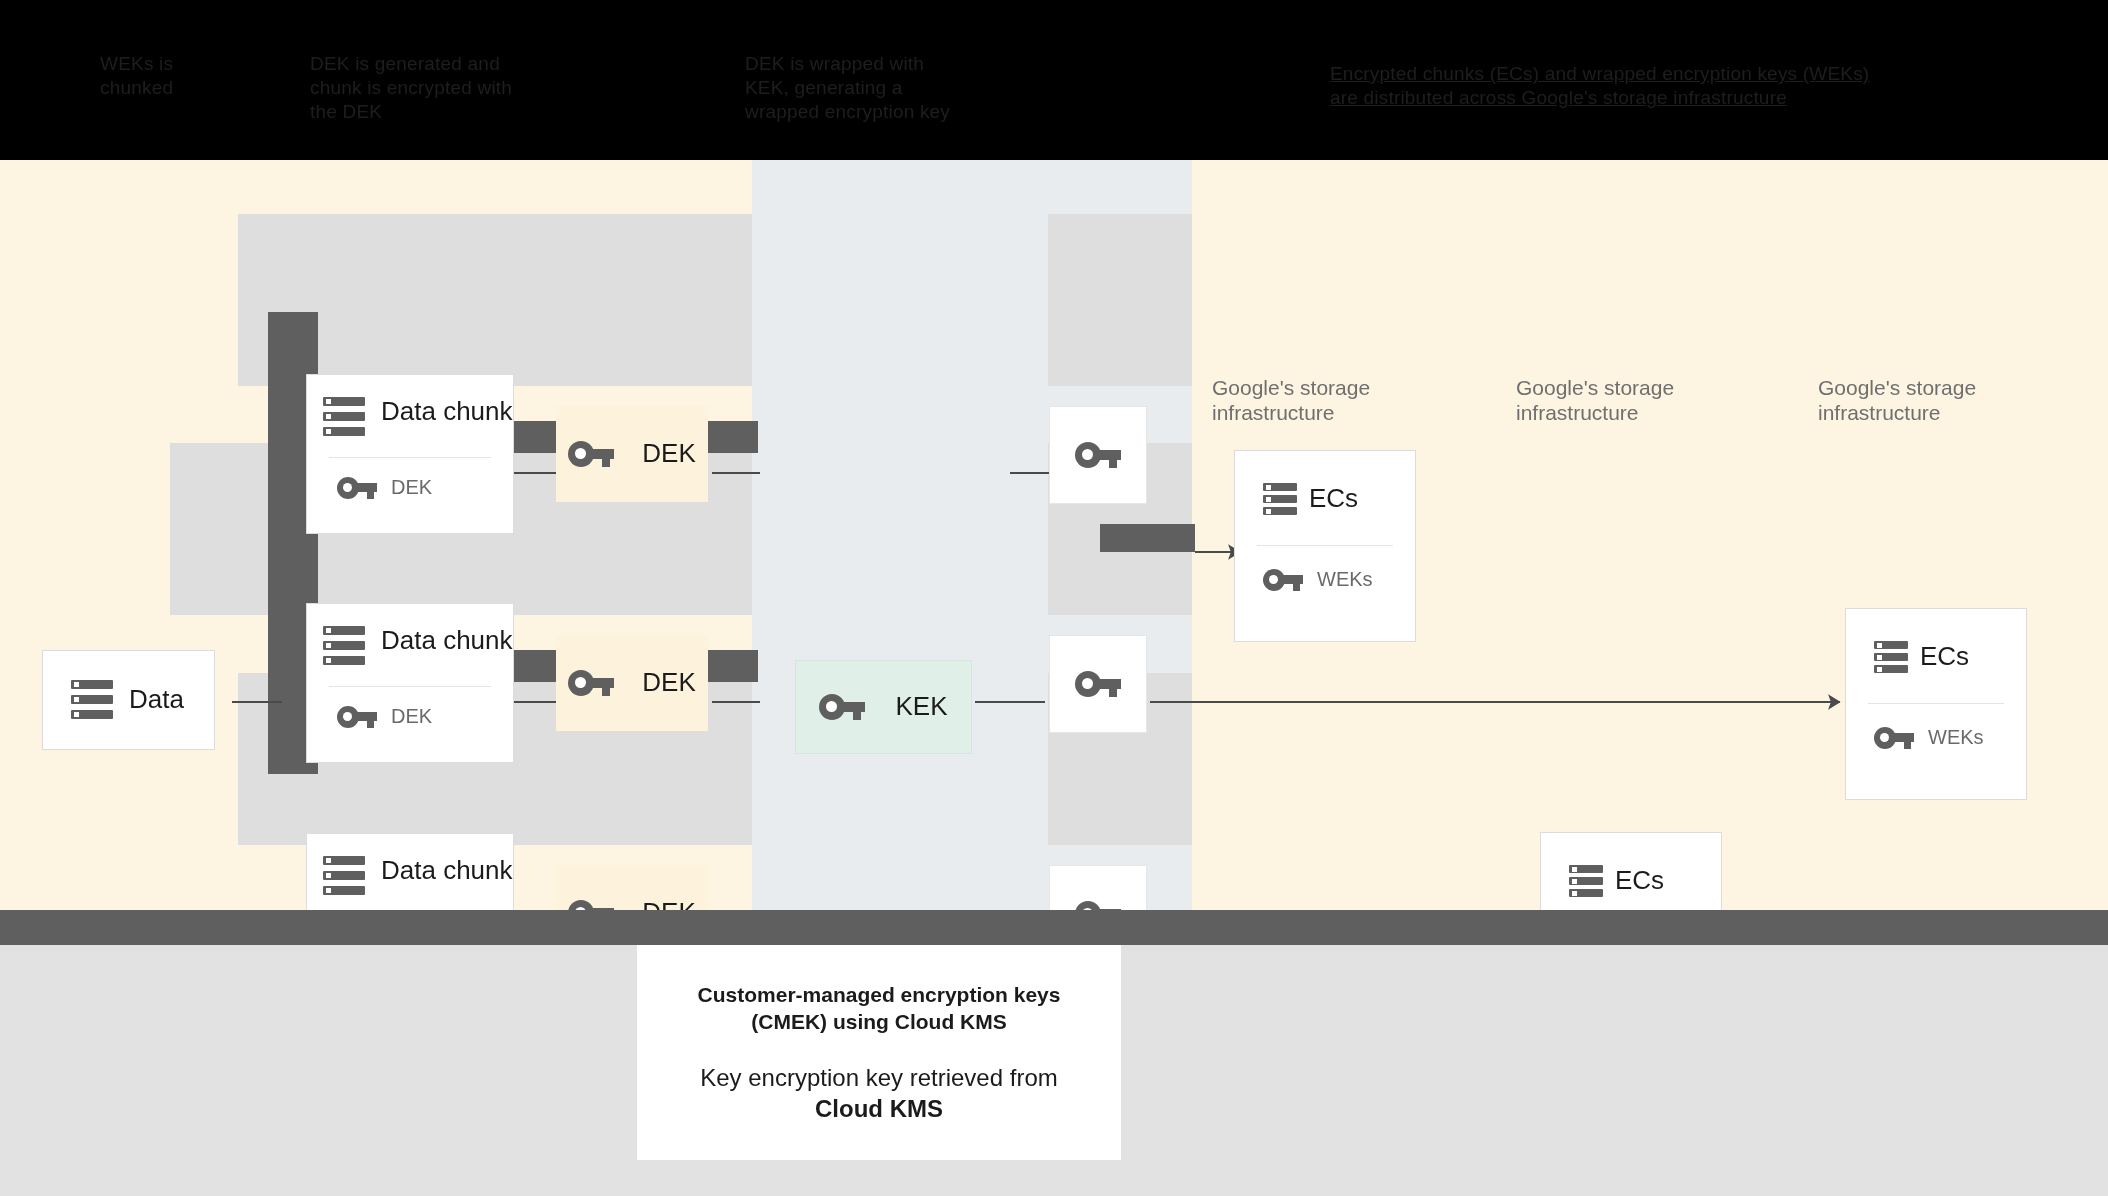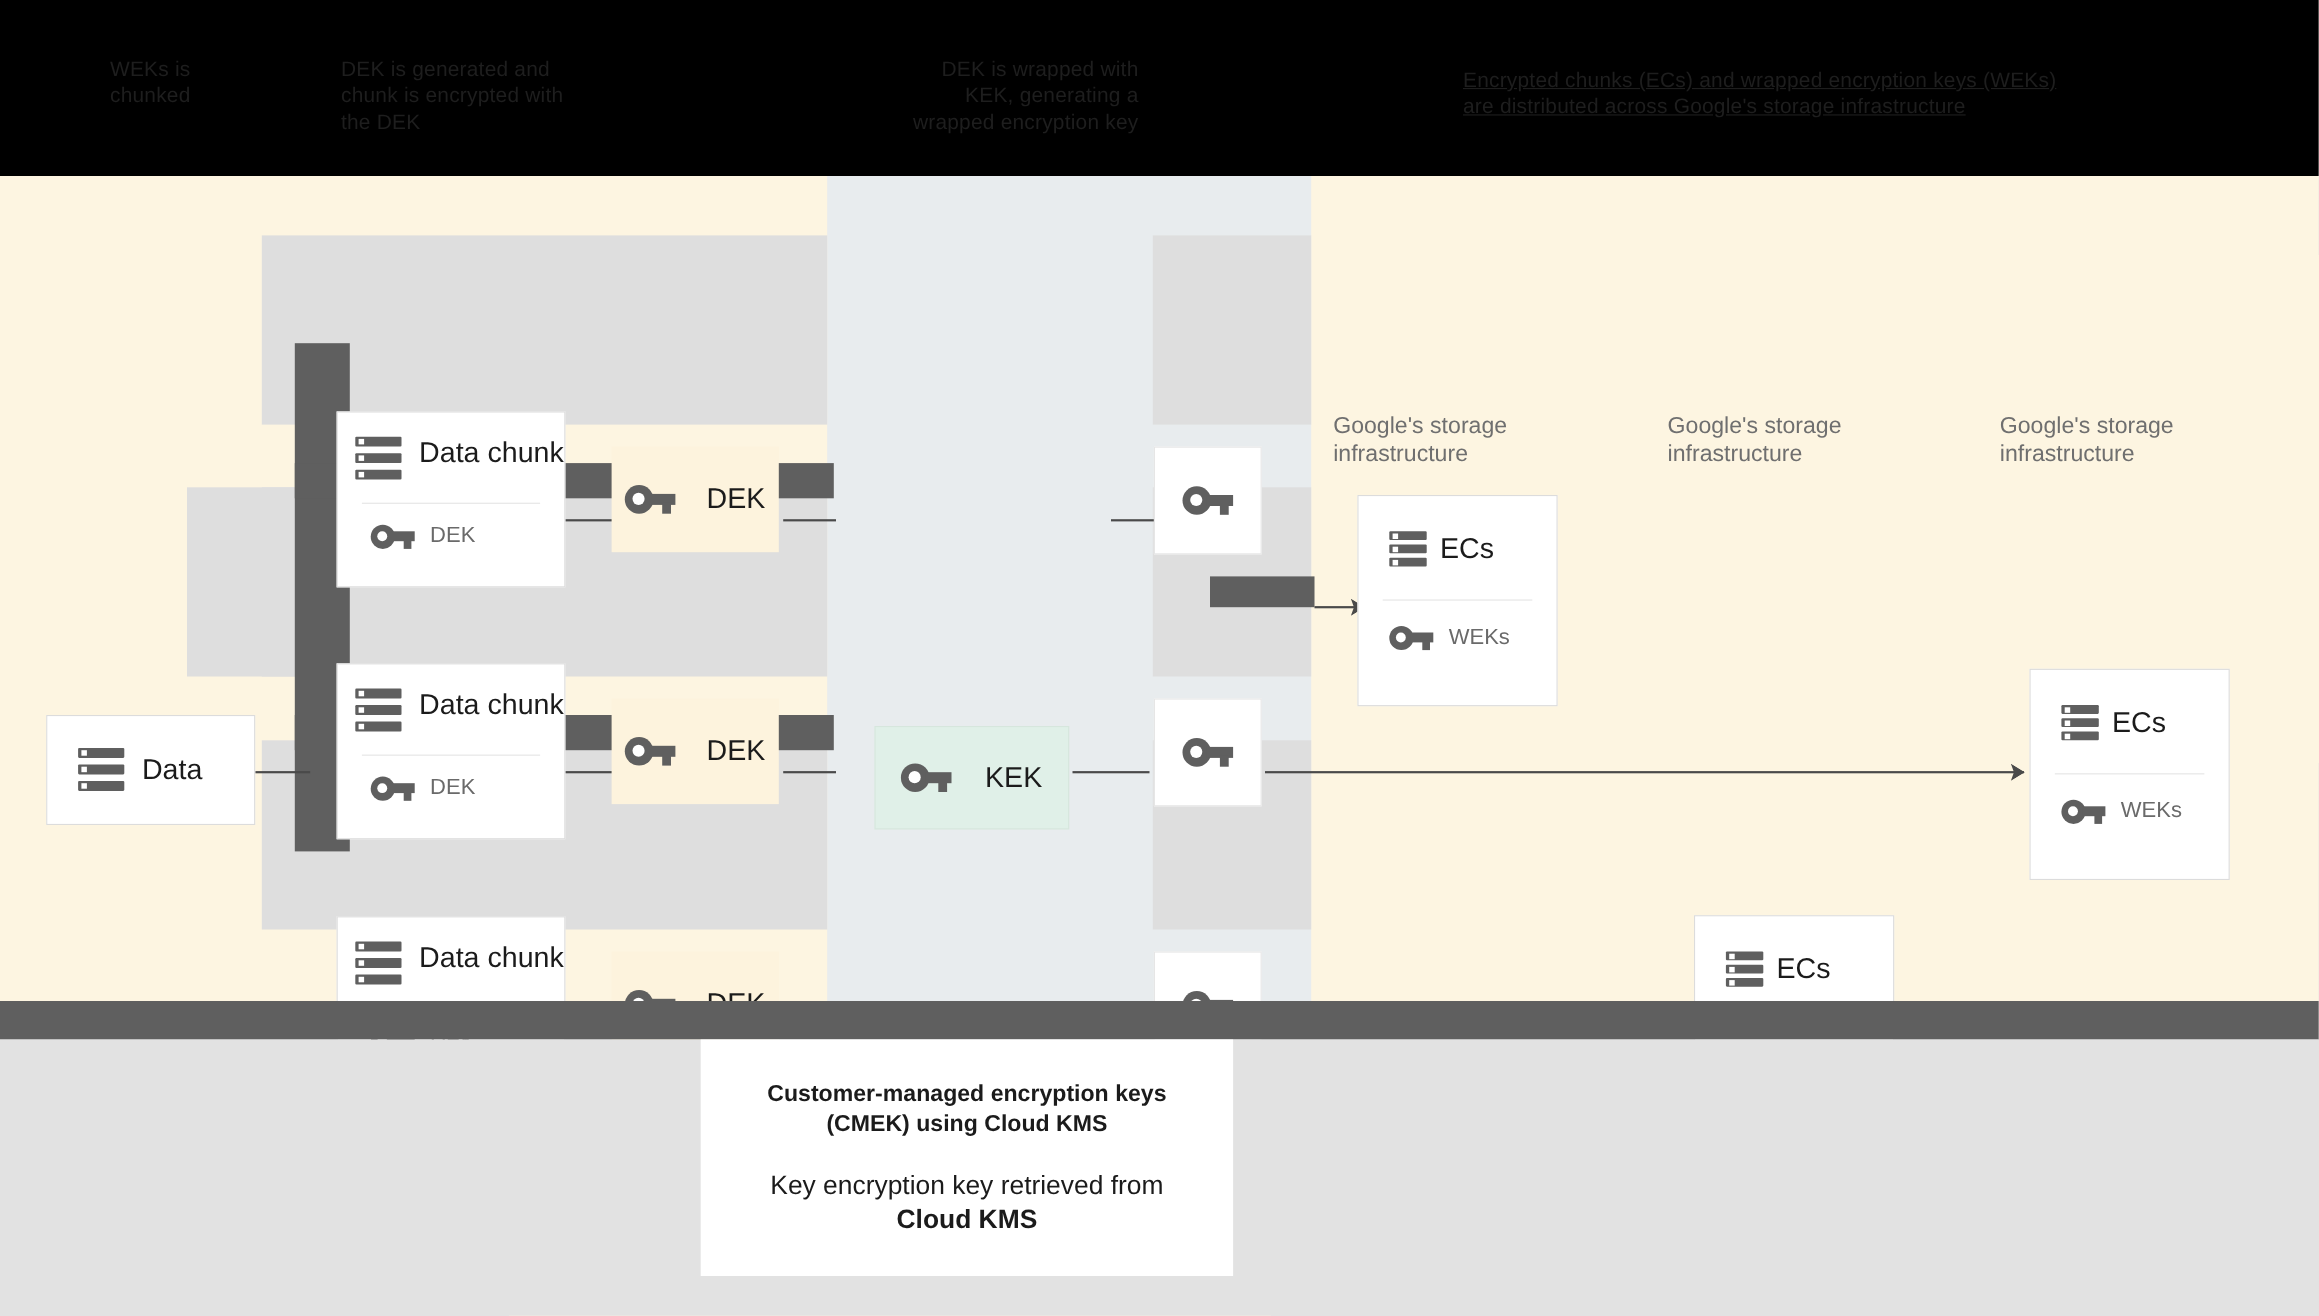--- a/index.html
+++ b/index.html
@@ -21,21 +21,21 @@
   .header .hline{
     position:absolute;
     color:#1e1e1e;
     font-size:19px;
     line-height:24px;
     white-space:pre-line;
     letter-spacing:.2px;
   }
   .hl-1{left:100px;top:52px;width:210px;}
   .hl-2{left:310px;top:52px;width:280px;}
-  .hl-3{left:745px;top:52px;width:290px;text-align:right;}
+  .hl-3{left:745px;top:52px;width:290px;}
   .hl-4{left:1330px;top:62px;width:640px;text-decoration:underline;}
 
   
   .panel{
     position:absolute;left:0;top:160px;width:2108px;height:750px;
     background:#fdf5e1;
   }
   
   .band-blue{
     position:absolute;left:752px;top:0;width:440px;height:750px;
@@ -88,21 +88,21 @@
   
   .card{
     position:absolute;background:#fff;border:1px solid #dcdcdc;
     box-sizing:border-box;
   }
   .card .row{display:flex;align-items:center;}
   .card .rule{height:1px;background:#e4e4e4;margin:0 22px;}
   .lbl-main{font-size:26px;color:#1b1b1b;line-height:1.12;}
   .lbl-sub{font-size:20px;color:#6a6a6a;}
 
-  .card-data{left:42px;top:490px;width:190px;height:100px;display:flex;align-items:center;}
+  .card-data{left:42px;top:490px;width:173px;height:100px;display:flex;align-items:center;}
   .card-data .row{padding-left:28px;}
 
   .card-chunk{width:208px;height:160px;left:306px;}
   .chunk1{top:214px;}
   .chunk2{top:443px;}
   .chunk3{top:673px;}
   .card-chunk .row{padding:22px 0 0 16px;align-items:flex-start;}
   .card-chunk .rule{margin-top:20px;}
   .card-chunk .row2{padding:18px 0 0 30px;align-items:center;}
 

